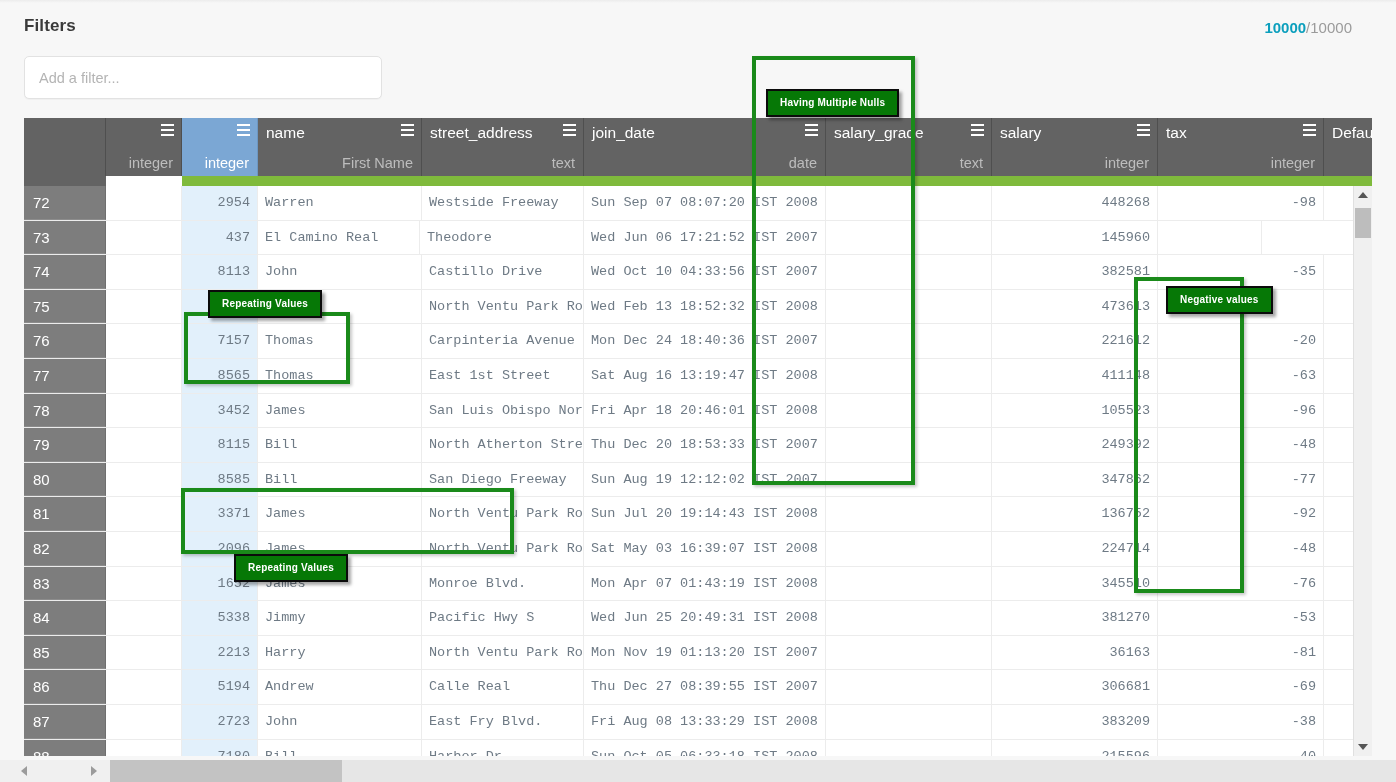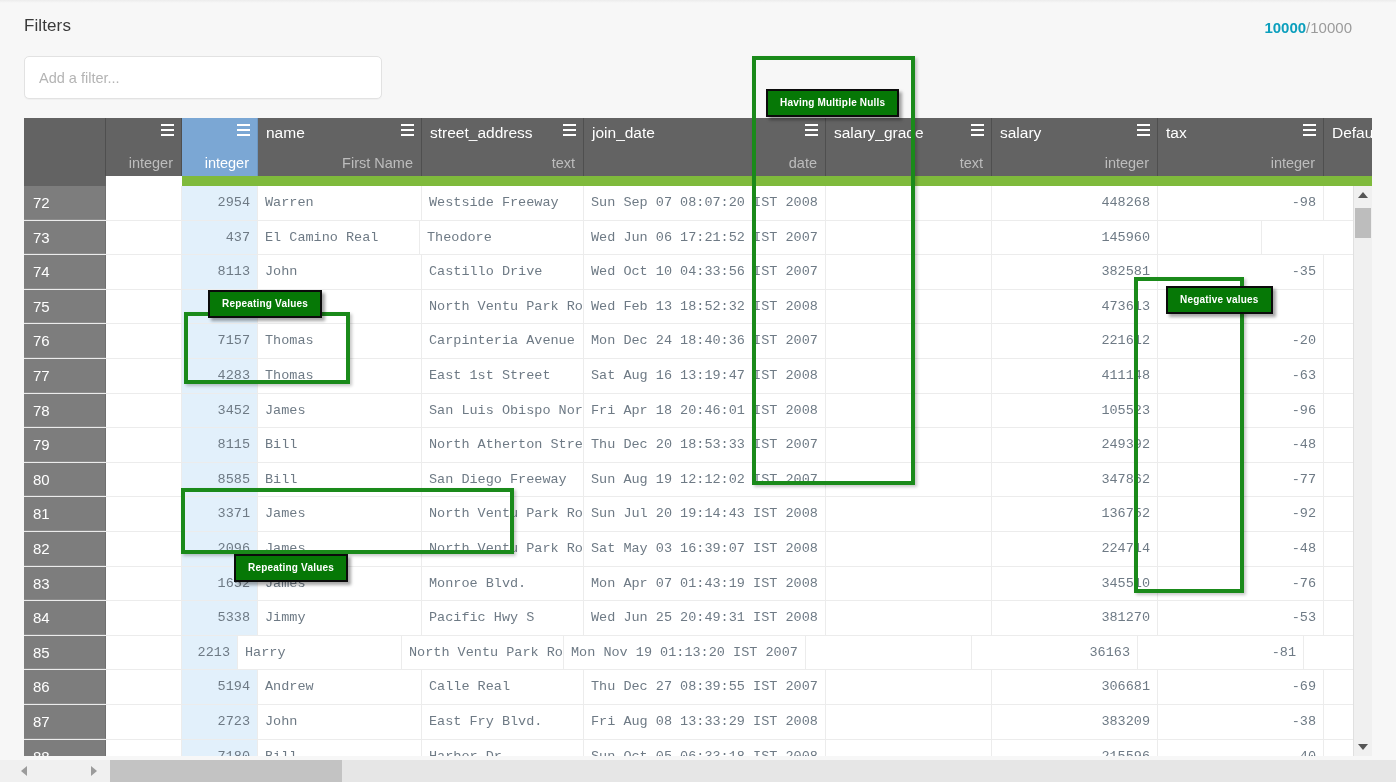--- a/index.html
+++ b/index.html
@@ -15,21 +15,21 @@
     background: #f7f7f7;
     overflow: hidden;
   }
   .topbar-line {
     position: absolute; top: 0; left: 0; width: 1396px; height: 3px;
     background: linear-gradient(to bottom, #ececec, #f7f7f7);
   }
   
   .filters-title {
     position: absolute; left: 24px; top: 16px;
-    font-size: 17px; font-weight: normal; color: #3a3a3a;
+    font-size: 17px; font-weight: bold; color: #3a3a3a;
     letter-spacing: .1px;
   }
   .record-count {
     position: absolute; right: 44px; top: 19px;
     font-size: 15px; color: #9b9b9b;
     white-space: nowrap;
   }
   .record-count .cur { color: #0c9fbd; font-weight: bold; }
   .filter-input {
     position: absolute; left: 24px; top: 56px;
@@ -360,21 +360,21 @@
           <div class="cell" style="width: 162px;">Carpinteria Avenue</div>
           <div class="cell" style="width: 242px;">Mon Dec 24 18:40:36 IST 2007</div>
           <div class="cell" style="width: 166px;"></div>
           <div class="cell num" style="width: 166px;">221612</div>
           <div class="cell num" style="width: 166px;">-20</div>
           <div class="cell" style="width: 104px;"></div>
         </div>
         <div class="row">
           <div class="cell rownum" style="width: 82px;">77</div>
           <div class="cell" style="width: 76px;"></div>
-          <div class="cell intcol" style="width: 76px;">4283</div>
+          <div class="cell intcol" style="width: 76px;">8565</div>
           <div class="cell" style="width: 164px;">Thomas</div>
           <div class="cell" style="width: 162px;">East 1st Street</div>
           <div class="cell" style="width: 242px;">Sat Aug 16 13:19:47 IST 2008</div>
           <div class="cell" style="width: 166px;"></div>
           <div class="cell num" style="width: 166px;">411148</div>
           <div class="cell num" style="width: 166px;">-63</div>
           <div class="cell" style="width: 104px;"></div>
         </div>
         <div class="row">
           <div class="cell rownum" style="width: 82px;">78</div>
@@ -456,21 +456,21 @@
           <div class="cell" style="width: 162px;">Pacific Hwy S</div>
           <div class="cell" style="width: 242px;">Wed Jun 25 20:49:31 IST 2008</div>
           <div class="cell" style="width: 166px;"></div>
           <div class="cell num" style="width: 166px;">381270</div>
           <div class="cell num" style="width: 166px;">-53</div>
           <div class="cell" style="width: 104px;"></div>
         </div>
         <div class="row">
           <div class="cell rownum" style="width: 82px;">85</div>
           <div class="cell" style="width: 76px;"></div>
-          <div class="cell intcol" style="width: 56px;">2213</div>
+          <div class="cell intcol" style="width: 76px;">2213</div>
           <div class="cell" style="width: 164px;">Harry</div>
           <div class="cell" style="width: 162px;">North Ventu Park Road</div>
           <div class="cell" style="width: 242px;">Mon Nov 19 01:13:20 IST 2007</div>
           <div class="cell" style="width: 166px;"></div>
           <div class="cell num" style="width: 166px;">36163</div>
           <div class="cell num" style="width: 166px;">-81</div>
           <div class="cell" style="width: 104px;"></div>
         </div>
         <div class="row">
           <div class="cell rownum" style="width: 82px;">86</div>

